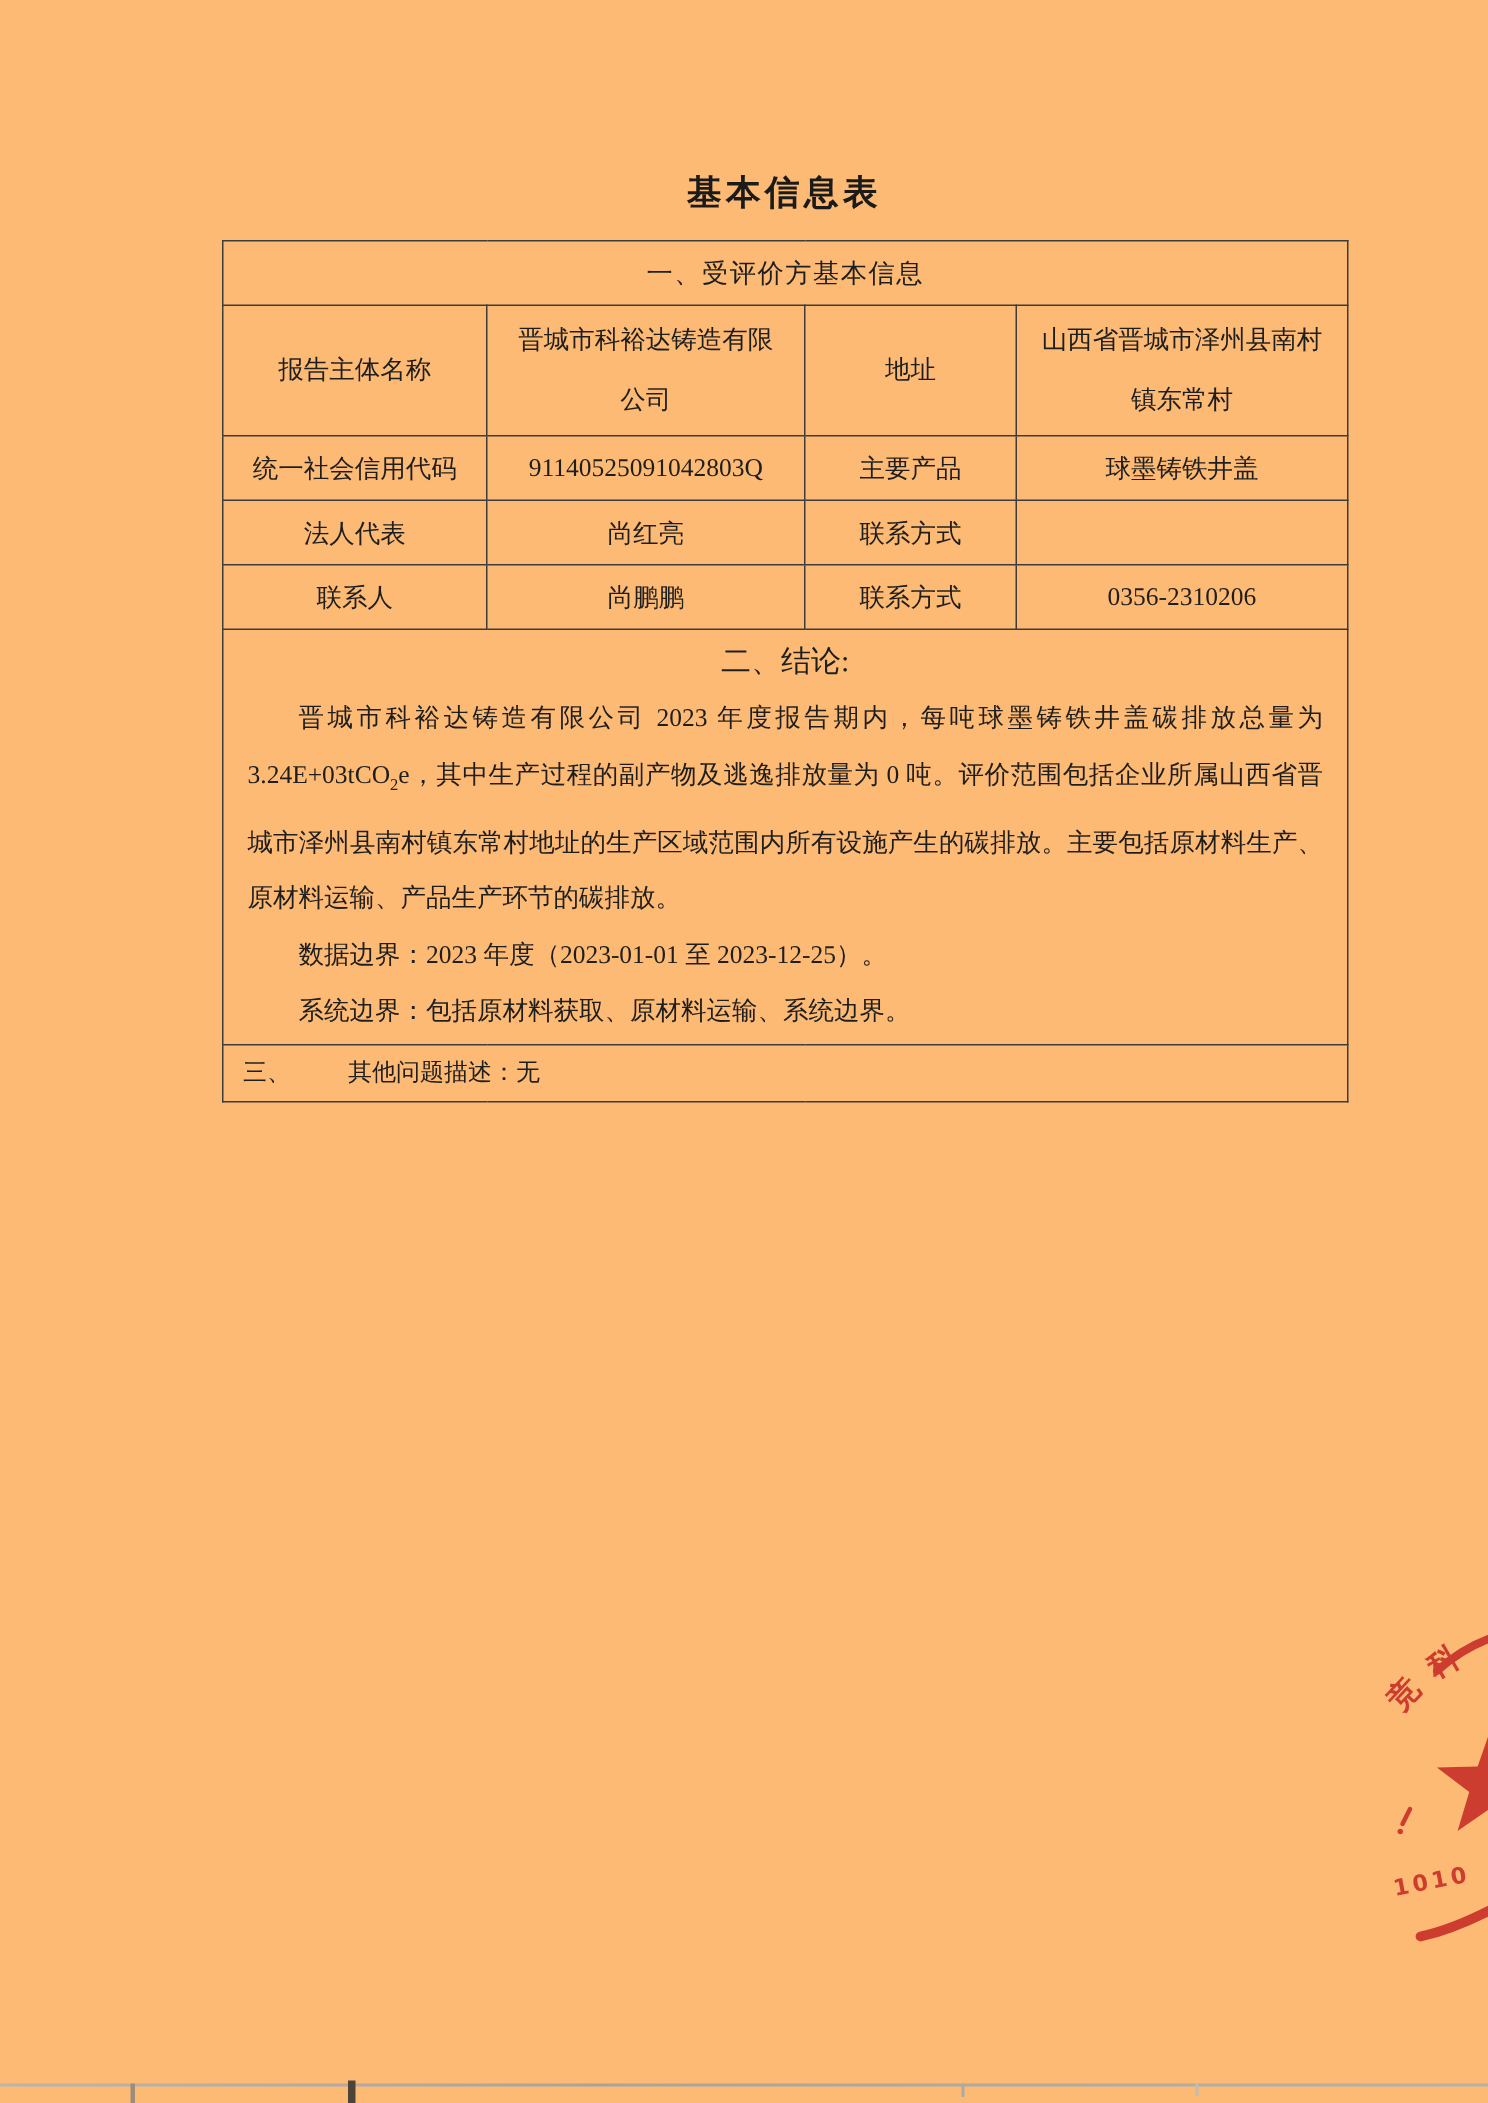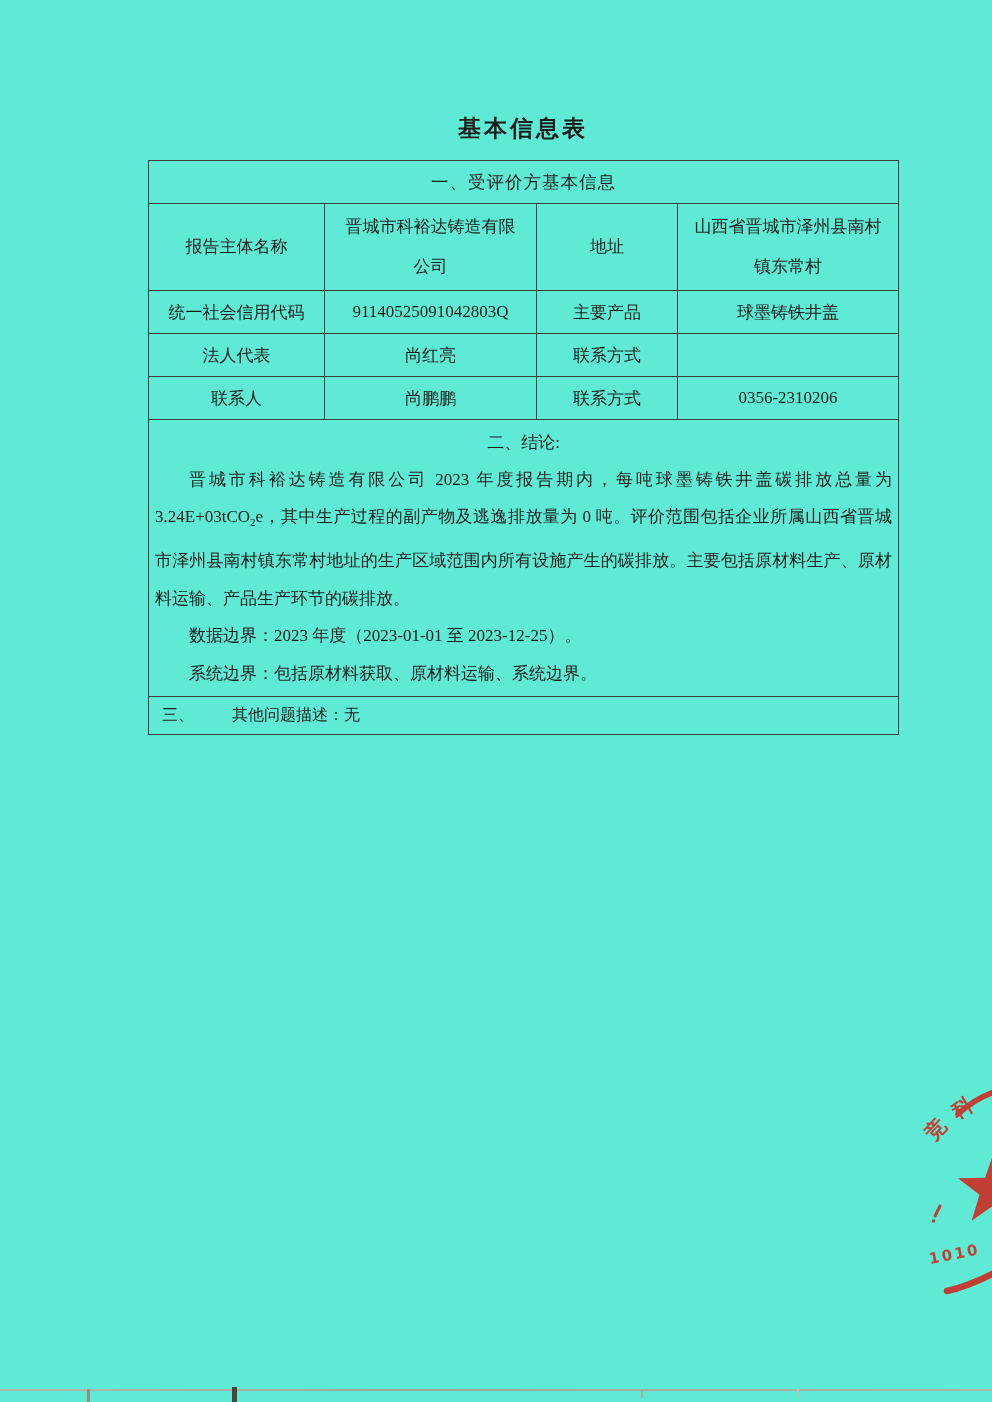--- a/index.html
+++ b/index.html
@@ -2,21 +2,21 @@
 <html><head>
 <meta charset="utf-8">
 <style>
   html, body { margin: 0; padding: 0; }
   body { background: #e8e8e8; }
   .page {
     position: relative;
     width: 992px;
     height: 1402px;
     margin: 0 auto;
-    background: #5eead4;
+    background: #fdba74;
     overflow: hidden;
     font-family: "Liberation Serif", "DejaVu Serif", serif;
     color: #1e1e1e;
   }
   .doc-title {
     position: absolute;
     top: 113px;
     left: 148px;
     width: 750px;
     text-align: center;
@@ -30,34 +30,34 @@
     top: 160px;
     left: 148px;
     width: 750px;
     border-collapse: collapse;
     table-layout: fixed;
     font-size: 17px;
     color: #1e1e1e;
   }
   table.info-table td {
     border: 1.6px solid #3c3c3c;
-    padding: 2px 6px;
+    padding: 2px 16px;
     text-align: center;
     vertical-align: middle;
   }
   td.sec-header { height: 38px; font-size: 17.5px; letter-spacing: 1px; }
   tr.row-tall td { height: 82px; line-height: 40px; }
   tr.row-std td  { height: 38px; }
   td.conclusion-cell {
     text-align: left;
     vertical-align: top;
     padding: 8px 16px 10px 13px;
     height: 272px;
   }
-  .c-head { margin: 0; line-height: 37px; font-size: 17px; }
+  .c-head { margin: 0; line-height: 37px; font-size: 20px; }
   .c-body { margin: 0; line-height: 37.5px; font-size: 17px; text-align: justify; }
   .c-body.lead { text-indent: 34px; }
   .c-body.indent { text-indent: 34px; }
   .c-body sub { font-size: 11px; }
   tr.row-other td {
     height: 33px;
     text-align: left;
     padding-left: 13px;
     font-size: 16px;
   }

